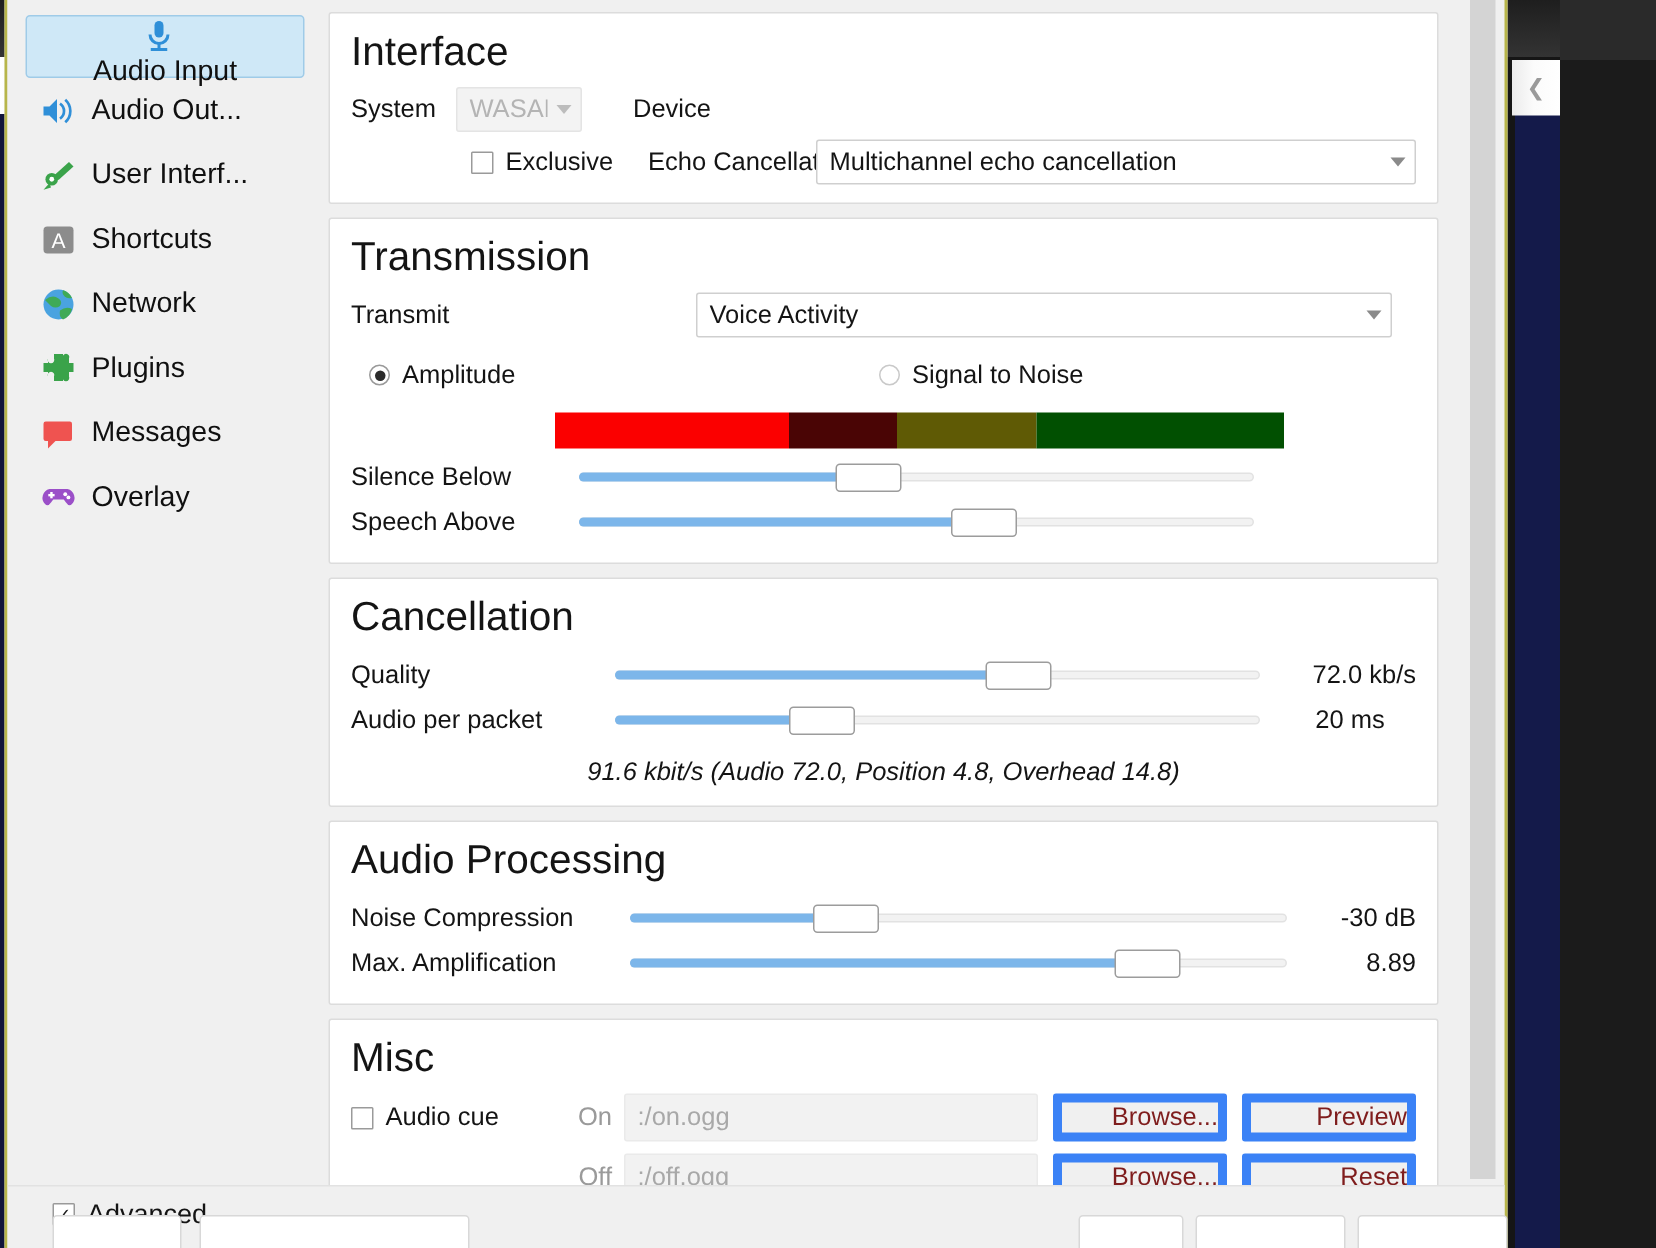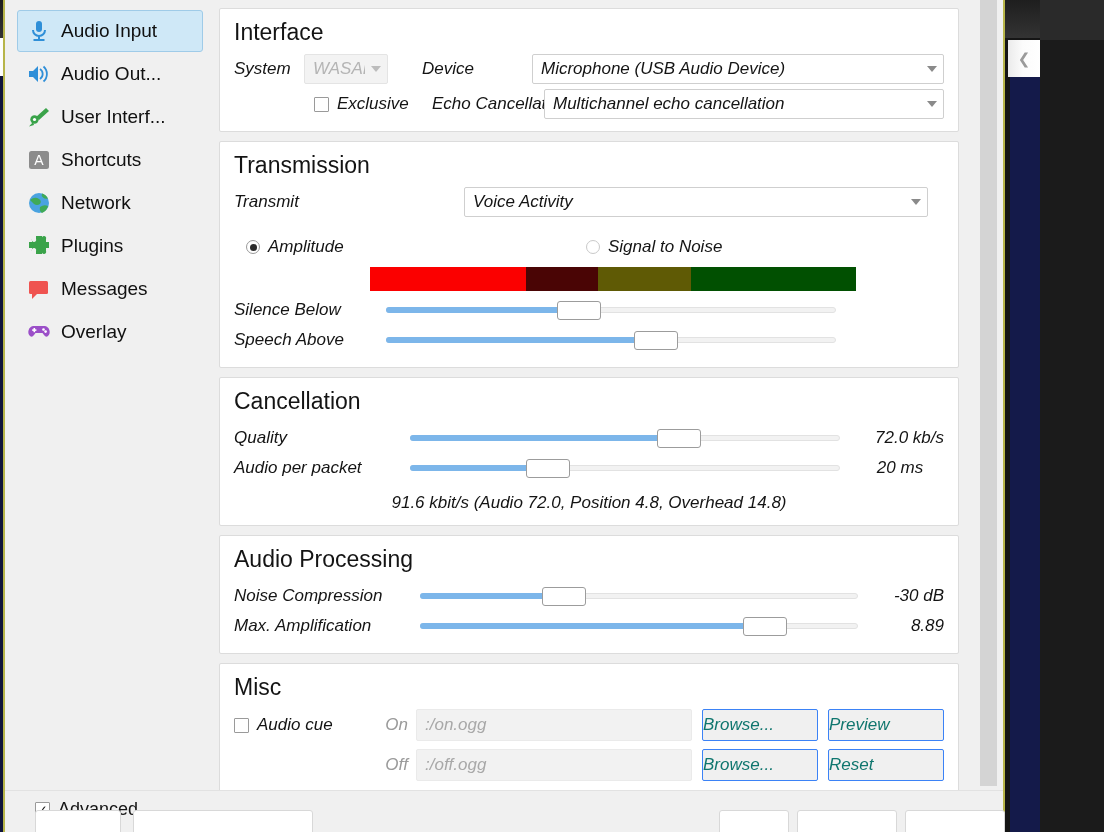--- a/index.html
+++ b/index.html
@@ -68,20 +68,21 @@
     display: flex; align-items: center;
     height: 42px; padding: 0 8px;
     border-radius: 3px;
     border: 1px solid transparent;
     margin-bottom: 1px;
     cursor: default;
   }
   .side-item.selected {
     background: #cfe8f7;
     border: 1px solid #9fcbe8;
+    flex-direction: column;
   }
   .side-icon {
     width: 26px; height: 26px; flex: 0 0 26px;
     margin-right: 9px;
     display: flex; align-items: center; justify-content: center;
   }
   .side-label {
     font-size: 19px; color: #101010;
     white-space: nowrap;
   }
@@ -98,25 +99,25 @@
 
   .panel {
     background: #ffffff;
     border: 1px solid #dcdcdc;
     border-radius: 2px;
     margin-bottom: 9px;
     padding: 8px 14px 12px 14px;
     position: relative;
   }
   .panel-title {
-    font-size: 23px; color: #141414;
+    font-size: 27px; color: #141414;
     margin: 2px 0 8px 0;
   }
 
-  .row { display: flex; align-items: center; min-height: 30px; font-style: italic; }
+  .row { display: flex; align-items: center; min-height: 30px; }
   .lbl { font-size: 17px; color: #141414; white-space: nowrap; }
   .lbl.dim { color: #9a9a9a; }
 
   
   .combo {
     height: 30px;
     border: 1px solid #cfcfcf;
     background: #ffffff;
     border-radius: 2px;
     display: flex; align-items: center;
@@ -187,23 +188,23 @@
     text-align: center; margin-top: 10px;
   }
 
   
   .txtfield {
     height: 32px; border: 1px solid #eaeaea; background: #f2f2f2;
     border-radius: 2px; display: flex; align-items: center;
     padding: 0 8px; font-size: 17px; color: #a8a8a8;
   }
   .btn-flat {
-    height: 32px; background: #f0f0f0; border: 1px solid #3b82f6;
+    height: 32px; background: #f0f0f0; border: 6px solid #3b82f6;
     border-radius: 2px; display: flex; align-items: center;
-    justify-content: flex-start; font-size: 17px; color: #0f766e;
+    justify-content: flex-end; font-size: 17px; color: #7f1d1d;
   }
 
   
   #vscroll {
     position: absolute; right: 6px; top: 0; width: 17px; bottom: 0;
     background: #f0f0f0;
   }
   #vscroll .thumb {
     position: absolute; left: 0; top: 0; width: 17px; height: 786px;
     background: #d4d4d4;
@@ -340,24 +341,20 @@
         <div class="panel">
           <div class="panel-title">Interface</div>
 
           <div class="row" style="margin-bottom:5px;">
             <div class="lbl" style="width:64px;">System</div>
             <div class="combo disabled" style="width:84px;margin-left:6px;">
               <span class="combo-text">WASAPI</span>
               <span class="caret"></span>
             </div>
             <div class="lbl" style="width:110px;margin-left:34px;">Device</div>
-            <div class="combo" style="flex:1 1 auto;">
-              <span class="combo-text">Microphone (USB Audio Device)</span>
-              <span class="caret"></span>
-            </div>
           </div>
 
           <div class="row">
             <div style="width:64px;"></div>
             <div style="display:flex;align-items:center;width:84px;margin-left:16px;">
               <span class="cbox"></span>
               <span class="lbl">Exclusive</span>
             </div>
             <div class="lbl" style="margin-left:34px;width:110px;white-space:nowrap;">Echo Cancellation</div>
             <div class="combo" style="flex:1 1 auto;margin-left:2px;">
@@ -371,21 +368,21 @@
           <div class="panel-title">Transmission</div>
 
           <div class="row" style="margin-bottom:10px;">
             <div class="lbl" style="width:230px;">Transmit</div>
             <div class="combo" style="flex:1 1 auto;margin-right:16px;">
               <span class="combo-text">Voice Activity</span>
               <span class="caret"></span>
             </div>
           </div>
 
-          <div class="row" style="margin-bottom:4px;align-items:flex-end;">
+          <div class="row" style="margin-bottom:4px;">
             <div style="display:flex;align-items:center;width:340px;margin-left:12px;">
               <span class="radio on"></span>
               <span class="lbl">Amplitude</span>
             </div>
             <div style="display:flex;align-items:center;">
               <span class="radio off"></span>
               <span class="lbl">Signal to Noise</span>
             </div>
           </div>
 

